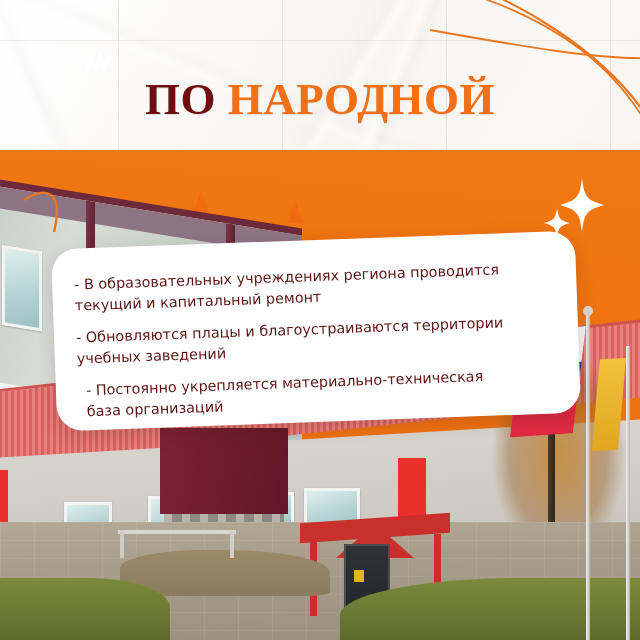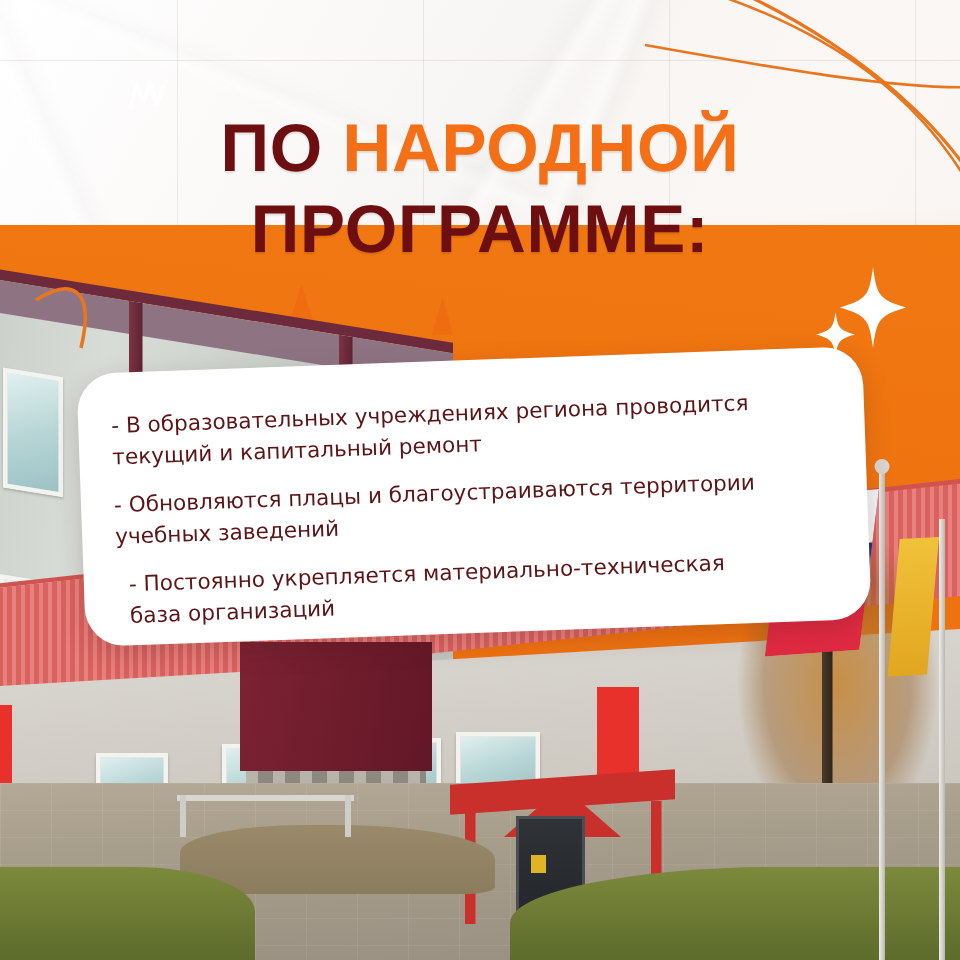--- a/index.html
+++ b/index.html
@@ -56,21 +56,21 @@
 
   
   .title-block {
     position:absolute;
     left:0; right:0;
     top:72px;
     text-align:center;
     z-index:6;
   }
   .title-line {
-    font-family:Liberation Sans, sans-serif;
+    font-family:Liberation Serif, serif;
     font-weight:700;
     font-size:45px;
     line-height:54px;
     letter-spacing:0.5px;
     color:#6d0f10;
     text-shadow:0 1px 1px rgba(0,0,0,.10);
     white-space:nowrap;
   }
   .title-line .accent { color:#f46f15; }
 
@@ -432,21 +432,20 @@
   </svg>
   <svg class="sparkle" style="left:544px; top:208px; z-index:8;" width="26" height="30" viewBox="0 0 26 30">
     <path d="M13 0 C14.5 10.5 15.5 12 26 15 C15.5 18 14.5 19.5 13 30 C11.5 19.5 10.5 18 0 15 C10.5 12 11.5 10.5 13 0 Z" fill="#ffffff"></path>
   </svg>
   <svg class="sparkle" style="left:85px; top:52px; z-index:8;" width="26" height="22" viewBox="0 0 26 22">
     <path d="M2 20 L6 4 L11 16 L15 2 L19 18 L24 6" fill="none" stroke="#ffffff" stroke-width="2.6" stroke-linecap="round" stroke-linejoin="round"></path>
   </svg>
 
   <div class="title-block">
     <div class="title-line"><span>ПО </span><span class="accent">НАРОДНОЙ</span></div>
-    <div class="title-line">ПРОГРАММЕ:</div>
   </div>
 
   <div class="card">
     <ul class="bullets">
       <li class="bullet">- В образовательных учреждениях региона проводится
 текущий и капитальный ремонт</li>
       <li class="bullet">- Обновляются плацы и благоустраиваются территории
 учебных заведений</li>
       <li class="bullet indent">- Постоянно укрепляется материально-техническая
 база организаций</li>

